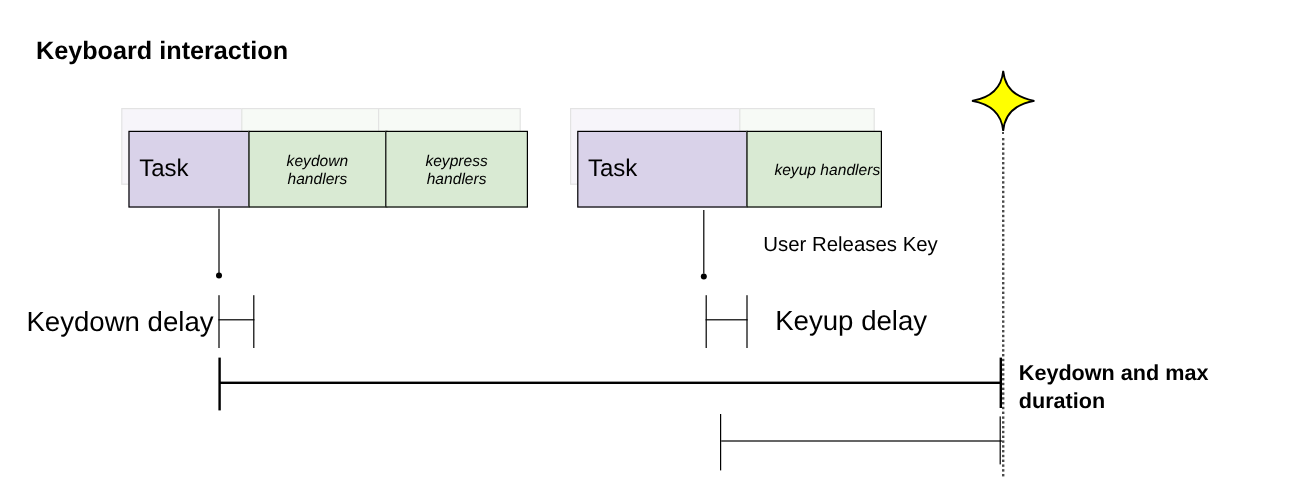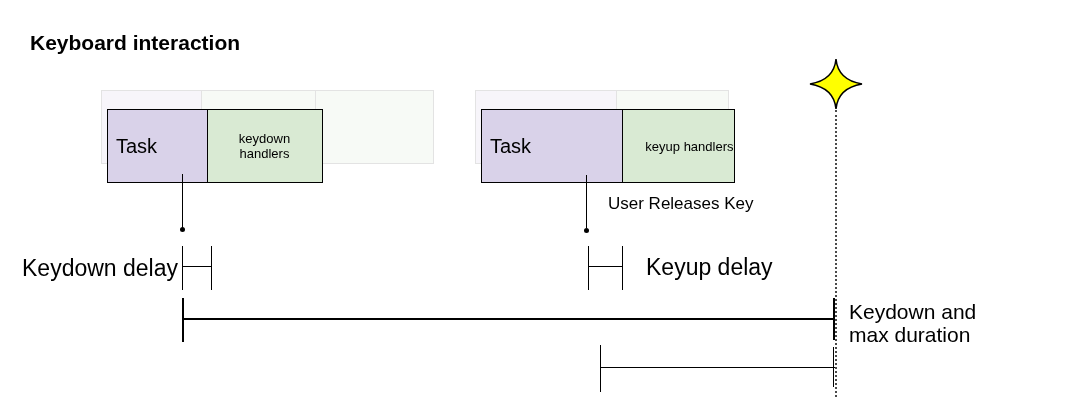--- a/index.html
+++ b/index.html
@@ -24,38 +24,38 @@
     font-size: 17px;
     line-height: 1.2;
     white-space: nowrap;
   }
   .label-md {
     font-size: 23px;
     line-height: 1.2;
     white-space: nowrap;
   }
   .label-bold {
-    font-size: 21px;
-    font-weight: normal;
+    font-size: 18px;
+    font-weight: bold;
     line-height: 23px;
     white-space: normal;
   }
 
   
-  .bar { display: flex; height: 74px; }
+  .bar { display: flex; height: 64px; }
   .seg {
     box-sizing: border-box;
     border: 1.5px solid #000;
     display: flex;
     align-items: center;
     height: 100%;
   }
   .seg + .seg { margin-left: -1.5px; }
   .seg.task { background: var(--task-fill, #d9d2e9); }
-  .seg.handlers { background: var(--handlers-fill, #d9ead3); justify-content: center; }
+  .seg.handlers { background: var(--handlers-fill, #d9ead3); justify-content: center; font-style: italic; }
   .task-label { font-size: 20px; padding-left: 8px; }
   .handlers-label { font-size: 13px; line-height: 15px; text-align: center; }
   .handlers-label.narrow { max-width: 78px; }
 
   
   .ghost { opacity: 0.20; }
   .ghost .seg { border-color: #777; }
 
   
   .vline  { width: 0; border-left: 1.5px solid #000; }
@@ -93,40 +93,43 @@
     <div class="seg handlers" style="width:113px;"></div>
   </div>
 
   <div class="abs bar" style="left:107px; top:109px;">
     <div class="seg task" style="width:101px;">
       <span class="task-label">Task</span>
     </div>
     <div class="seg handlers" style="width:116px;">
       <span class="handlers-label narrow">keydown handlers</span>
     </div>
+    <div class="seg handlers" style="width:119px;">
+      <span class="handlers-label narrow">keypress handlers</span>
+    </div>
   </div>
 
   <div class="abs bar" style="left:481px; top:109px;">
     <div class="seg task" style="width:142px;">
       <span class="task-label">Task</span>
     </div>
     <div class="seg handlers" style="width:113px;justify-content:flex-end;">
       <span class="handlers-label">keyup handlers</span>
     </div>
   </div>
 
   <div class="abs vline" style="left:182px; top:174px; height:54px;"></div>
   <div class="abs dot" style="left:180px; top:227px;"></div>
 
   <div class="abs label-md" style="left:22px; top:255px;">Keydown delay</div>
   <div class="abs vline" style="left:182px; top:246px; height:44px;"></div>
   <div class="abs vline" style="left:211px; top:246px; height:44px;"></div>
   <div class="abs hline" style="left:182px; top:266px; width:30px;"></div>
 
-  <div class="abs label" style="left:608px; top:194px;">User Releases Key</div>
+  <div class="abs label" style="left:636px; top:194px;">User Releases Key</div>
   <div class="abs vline" style="left:586px; top:175px; height:53px;"></div>
   <div class="abs dot" style="left:584px; top:228px;"></div>
 
   <div class="abs label-md" style="left:646px; top:254px;">Keyup delay</div>
   <div class="abs vline" style="left:588px; top:246px; height:44px;"></div>
   <div class="abs vline" style="left:622px; top:246px; height:44px;"></div>
   <div class="abs hline" style="left:588px; top:266px; width:35px;"></div>
 
   <div class="abs vline-thick" style="left:182px; top:298px; height:44px;"></div>
   <div class="abs hline-thick" style="left:183px; top:318px; width:652px;"></div>

